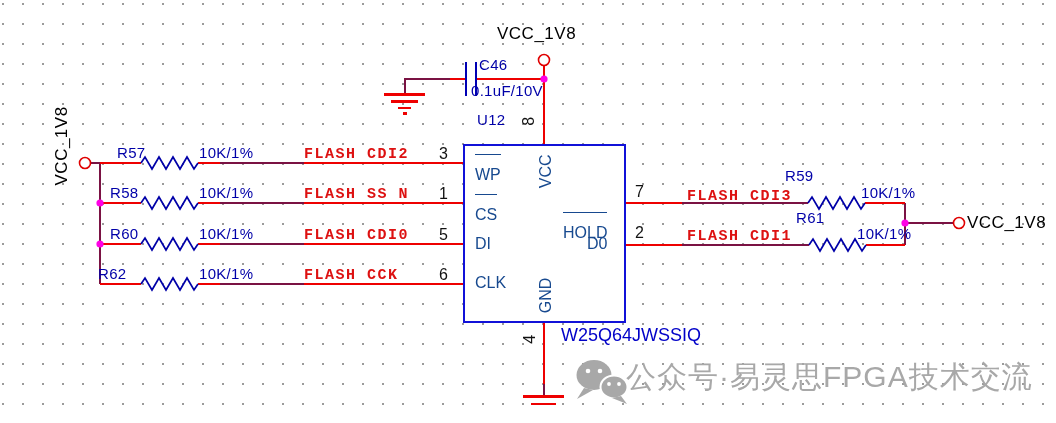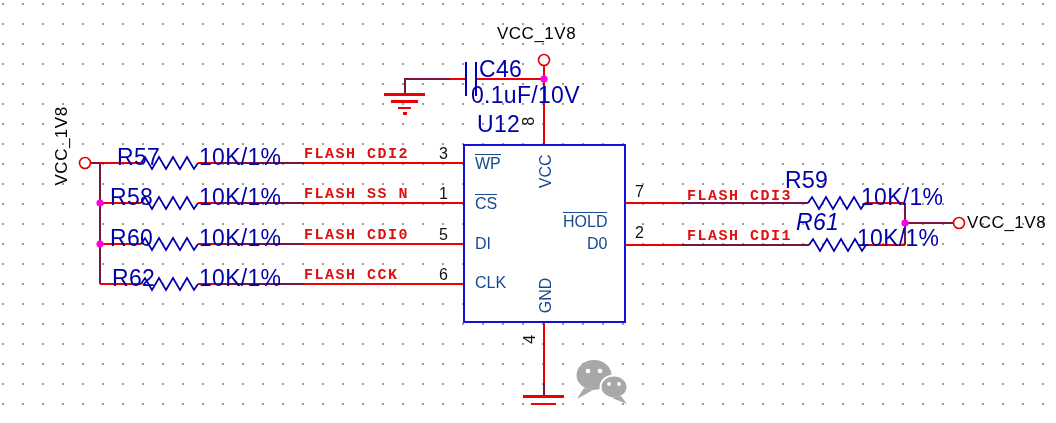--- a/index.html
+++ b/index.html
@@ -5,24 +5,24 @@
   html,body{margin:0;padding:0;background:#fff;}
   #canvas{
     position:relative;width:1056px;height:408px;overflow:hidden;background:#fff;
     background-image:radial-gradient(circle at 1px 1px,#9b9b9b 0.9px,transparent 1.2px);
     background-size:20px 20px;background-position:2px 3px;
     font-family:"Liberation Sans",sans-serif;
   }
   #canvas svg{position:absolute;left:0;top:0;}
   .t{position:absolute;white-space:nowrap;line-height:1.05;}
   .power{font-size:17px;color:#000;letter-spacing:.5px;}
-  .des{font-size:23px;color:#0000a8;letter-spacing:.3px;}
+  .des{font-size:15px;color:#0000a8;letter-spacing:.3px;}
   .part{font-size:18px;color:#0000c8;}
   .pname{font-size:16px;color:#17498f;}
-  .ovl{display:inline-block;border-top:1.7px solid #17498f;padding-top:1px;line-height:1;}
+  .ovl{display:inline-block;border-top:1.7px solid #17498f;padding-top:12px;line-height:1;}
   .pnum{font-size:16px;color:#111;}
   .net{font-size:15px;color:#dd1111;font-family:"Liberation Mono",monospace;font-weight:bold;letter-spacing:1.5px;}
   .rot{transform:rotate(-90deg);transform-origin:center center;text-align:center;}
   .wm{font-size:30px;color:#a8a8a8;letter-spacing:1px;}
 </style>
 </head>
 <body>
 
 <div id="canvas">
 
@@ -142,41 +142,43 @@
   <div class="t des" style="left:110px;top:185px;">R58</div>
   <div class="t des" style="left:199px;top:185px;">10K/1%</div>
   <div class="t net" style="left:304px;top:187px;">FLASH SS N</div>
   <div class="t pnum" style="left:439px;top:186px;">1</div>
 
   <div class="t des" style="left:110px;top:226px;">R60</div>
   <div class="t des" style="left:199px;top:226px;">10K/1%</div>
   <div class="t net" style="left:304px;top:228px;">FLASH CDI0</div>
   <div class="t pnum" style="left:439px;top:227px;">5</div>
 
-  <div class="t des" style="left:112px;top:266px;text-align:center;">R62</div>
+  <div class="t des" style="left:98px;top:266px;text-align:center;">R62</div>
   <div class="t des" style="left:199px;top:266px;">10K/1%</div>
   <div class="t net" style="left:304px;top:268px;">FLASH CCK</div>
   <div class="t pnum" style="left:439px;top:267px;">6</div>
 
   <div class="t pname" style="left:475px;top:154px;"><span class="ovl">WP</span></div>
   <div class="t pname" style="left:475px;top:194px;"><span class="ovl">CS</span></div>
   <div class="t pname" style="left:475px;top:236px;text-align:right;">DI</div>
   <div class="t pname" style="left:475px;top:275px;">CLK</div>
   <div class="t pname rot" style="left:529px;top:163px;width:34px;">VCC</div>
   <div class="t pname rot" style="left:526px;top:287px;width:40px;">GND</div>
   <div class="t pname" style="left:563px;top:196px;margin-top:16px;"><span class="ovl">HOLD</span></div>
   <div class="t pname" style="left:587px;top:236px;">D0</div>
 
+  <div class="t part" style="left:561px;top:326px;">W25Q64JWSSIQ</div>
 
   <div class="t pnum" style="left:635px;top:184px;">7</div>
   <div class="t net" style="left:687px;top:189px;text-align:center;">FLASH CDI3</div>
   <div class="t des" style="left:785px;top:168px;">R59</div>
   <div class="t des" style="left:861px;top:185px;">10K/1%</div>
 
   <div class="t pnum" style="left:635px;top:225px;">2</div>
   <div class="t net" style="left:687px;top:229px;">FLASH CDI1</div>
-  <div class="t des" style="left:796px;top:210px;font-style:italic;">R61</div>
+  <div class="t des" style="left:796px;top:210px;">R61</div>
   <div class="t des" style="left:857px;top:226px;">10K/1%</div>
 
   <div class="t power" style="left:967px;top:214px;">VCC_1V8</div>
 
+  <div class="t wm" style="left:626px;top:361px;">公众号·易灵思FPGA技术交流</div>
 
 </div>
 
 </body></html>

